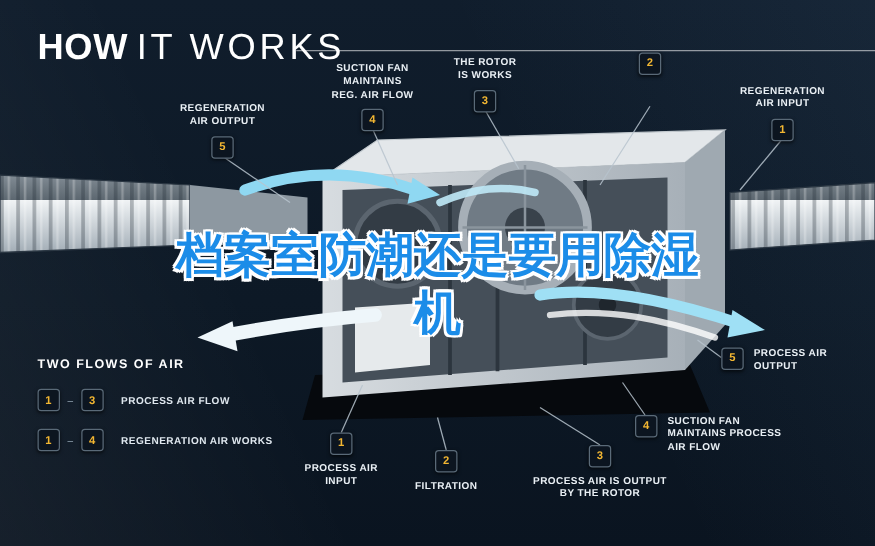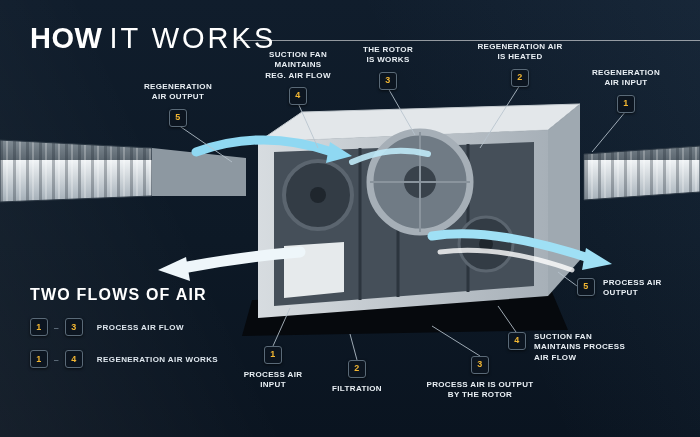--- a/index.html
+++ b/index.html
@@ -28,21 +28,21 @@
   #c-suction-reg{left:253px;top:50px;width:90px;}
   #c-rotor-dried{left:352px;top:45px;width:72px;}
   #c-reg-heated{left:470px;top:42px;width:100px;}
   #c-reg-input{left:580px;top:68px;width:92px;}
   #c-process-output{left:577px;top:278px;width:92px;}
   #c-suction-process{left:508px;top:332px;width:130px;}
   #c-process-dried{left:415px;top:356px;width:130px;}
   #c-filtration{left:322px;top:360px;width:70px;}
   #c-process-input{left:237px;top:346px;width:72px;}
   .legend{position:absolute;left:30px;top:286px;z-index:5;color:#ffffff;}
-  .legend-heading{font-size:16px;font-weight:800;letter-spacing:1.2px;margin-bottom:14px;}
+  .legend-heading{font-size:10px;font-weight:800;letter-spacing:1.2px;margin-bottom:14px;}
   .legend-row{display:flex;align-items:center;gap:6px;margin-bottom:14px;
               color:#dfe7ee;font-size:8px;font-weight:700;letter-spacing:.4px;}
   .legend-row .lab{margin-left:8px;text-align:right;}
   .dash{color:#9fb0bf;font-weight:400;}
   .cn-overlay{position:absolute;left:50px;top:183px;width:600px;z-index:6;text-align:center;
       font-size:38px;font-weight:800;line-height:1.2;color:#1b8ce8;
       font-family:"Liberation Sans","DejaVu Sans",sans-serif;
       text-shadow:-2px -2px 0 #fff,2px -2px 0 #fff,-2px 2px 0 #fff,2px 2px 0 #fff,
                   0 -2px 0 #fff,0 2px 0 #fff,-2px 0 0 #fff,2px 0 0 #fff;}
 </style>
@@ -145,22 +145,20 @@
 MAINTAINS
 REG. AIR FLOW</span>
     <span class="badge">4</span>
   </div>
   <div class="callout col" id="c-rotor-dried">
     <span class="label">THE ROTOR
 IS WORKS</span>
     <span class="badge">3</span>
   </div>
   <div class="callout col" id="c-reg-heated">
-    <span class="label">REGENERATION AIR
-IS HEATED</span>
     <span class="badge">2</span>
   </div>
   <div class="callout col" id="c-reg-input">
     <span class="label">REGENERATION
 AIR INPUT</span>
     <span class="badge">1</span>
   </div>
 
   <div class="callout row" id="c-process-output">
     <span class="badge">5</span>
@@ -197,14 +195,18 @@
       <span class="lab">PROCESS AIR FLOW</span>
     </div>
     <div class="legend-row">
       <span class="badge">1</span>
       <span class="dash">–</span>
       <span class="badge">4</span>
       <span class="lab">REGENERATION AIR WORKS</span>
     </div>
   </div>
 
+  <div class="cn-overlay">
+    <div>档案室防潮还是要用除湿</div>
+    <div>机</div>
+  </div>
 
 </div>
 
 </body></html>

